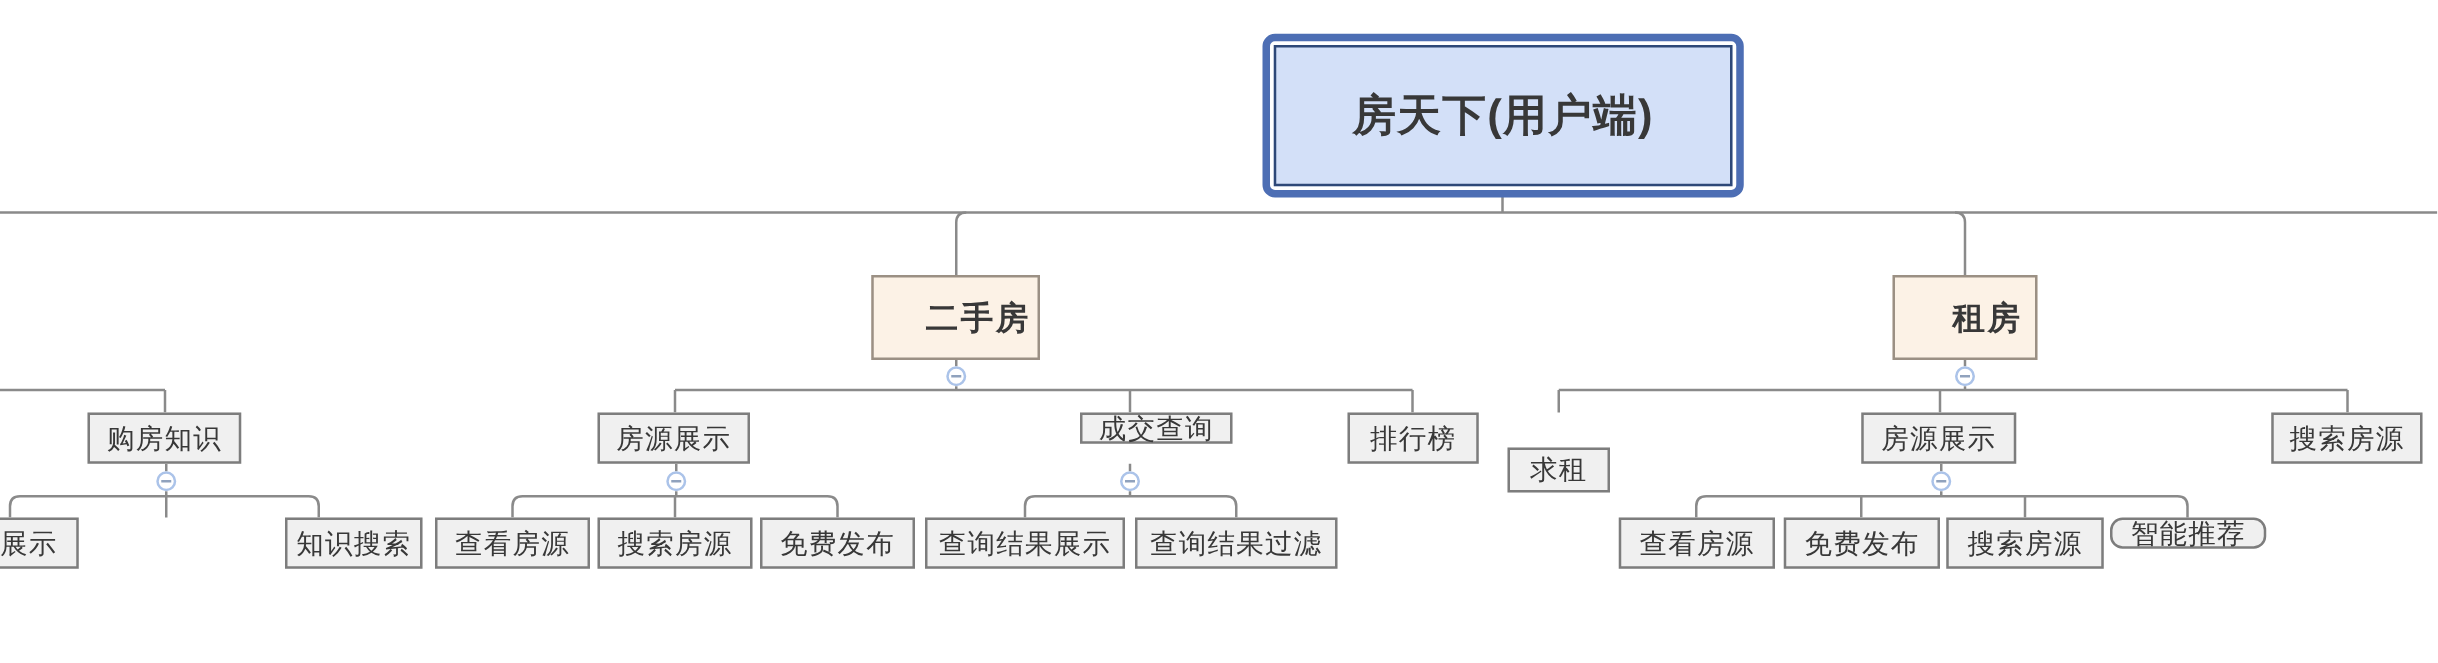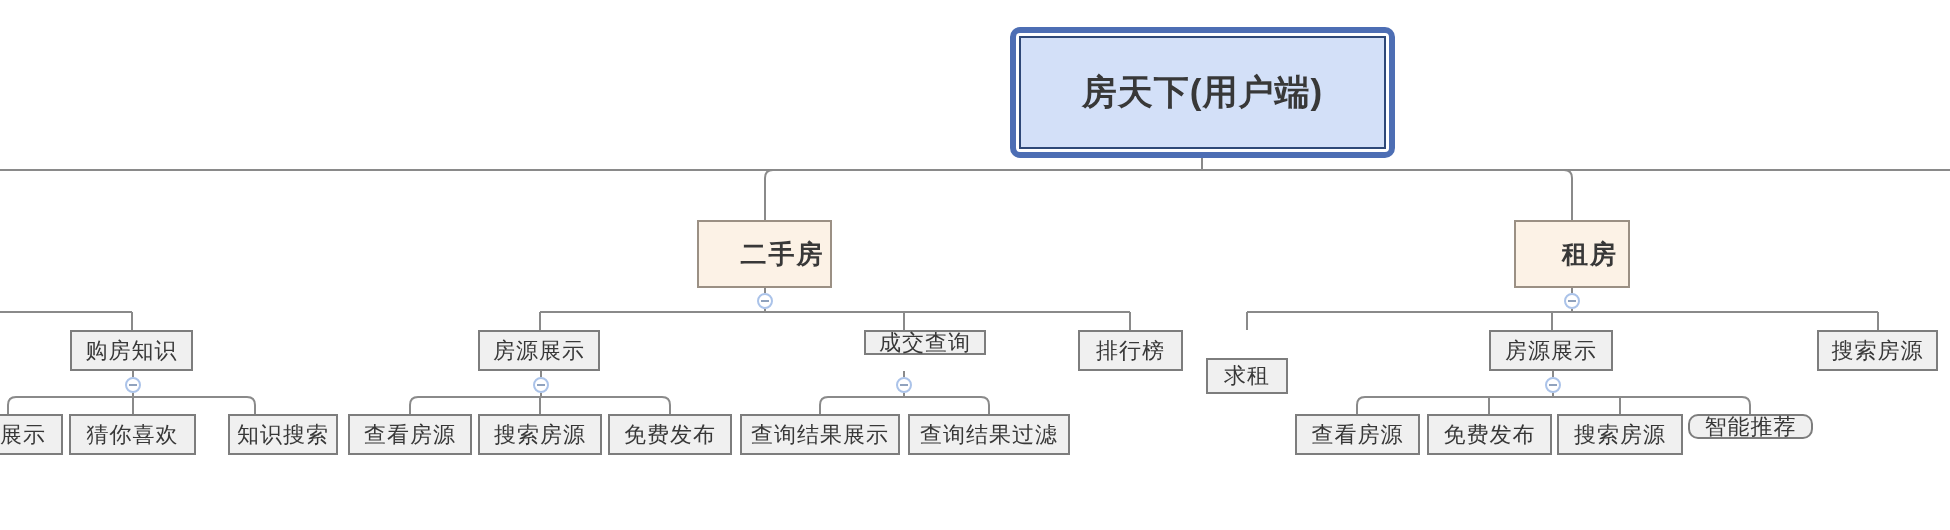--- a/index.html
+++ b/index.html
@@ -87,21 +87,20 @@
 
   <div class="node n3" style="left:70px;top:330px;width:123px;height:41px;">购房知识</div>
   <div class="node n3" style="left:478px;top:330px;width:122px;height:41px;">房源展示</div>
   <div class="node n3" style="left:864px;top:330px;width:122px;height:25px;">成交查询</div>
   <div class="node n3" style="left:1078px;top:330px;width:105px;height:41px;">排行榜</div>
   <div class="node n3" style="left:1206px;top:330px;width:82px;height:36px;margin-top:28px;">求租</div>
   <div class="node n3" style="left:1489px;top:330px;width:124px;height:41px;">房源展示</div>
   <div class="node n3" style="left:1817px;top:330px;width:121px;height:41px;">搜索房源</div>
 
   <div class="node n3" style="left:-62px;top:414px;width:125px;height:41px;justify-content:flex-end;padding-right:15px;">展示</div>
-  <div class="node n3" style="left:69px;top:414px;width:127px;height:41px;">猜你喜欢</div>
   <div class="node n3" style="left:200px;top:414px;width:110px;height:41px;margin-left:28px;">知识搜索</div>
 
   <div class="node n3" style="left:348px;top:414px;width:124px;height:41px;">查看房源</div>
   <div class="node n3" style="left:478px;top:414px;width:124px;height:41px;">搜索房源</div>
   <div class="node n3" style="left:608px;top:414px;width:124px;height:41px;">免费发布</div>
 
   <div class="node n3" style="left:740px;top:414px;width:160px;height:41px;">查询结果展示</div>
   <div class="node n3" style="left:908px;top:414px;width:162px;height:41px;">查询结果过滤</div>
 
   <div class="node n3" style="left:1295px;top:414px;width:125px;height:41px;">查看房源</div>

